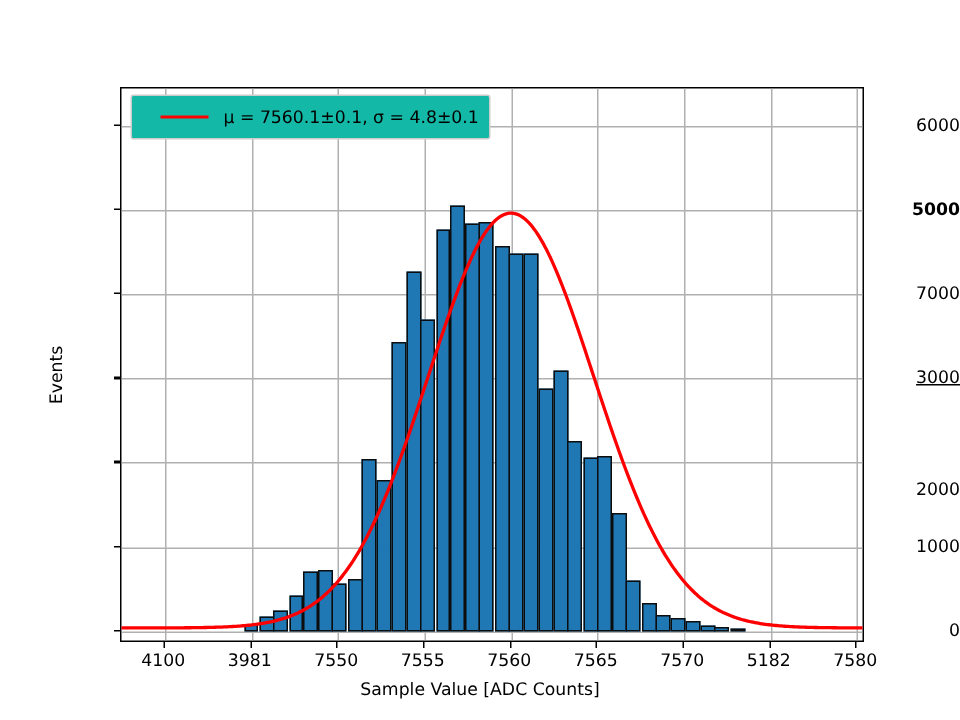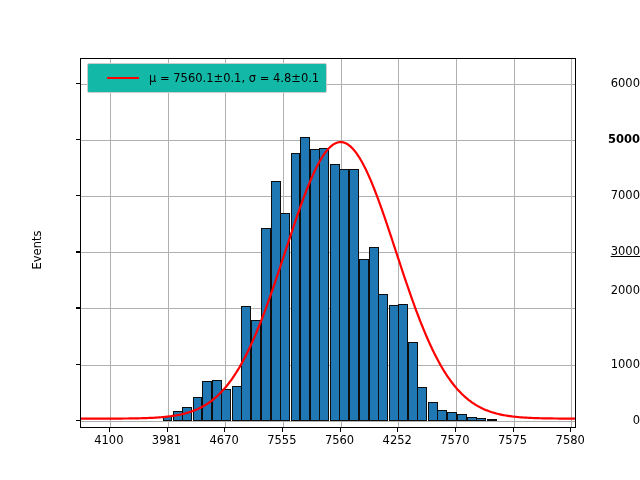--- a/index.html
+++ b/index.html
@@ -171,20 +171,21 @@
     white-space: nowrap;
   }
 </style>
 </head>
 <body>
 
 <div id="figure">
 
 
   <div id="ylabel">Events</div>
+  <div id="xlabel">Sample Value [ADC Counts]</div>
 
   <div id="y-axis"></div>
   <div id="x-axis"></div>
 
   <div id="plot-area">
     <div id="plot-inner">
       <div id="gridlines">
           <div class="gridline-h" style="top: 361.59px;"></div>
           <div class="gridline-h" style="top: 305.53px;"></div>
           <div class="gridline-h" style="top: 249.47px;"></div>
@@ -250,41 +251,41 @@
         <span class="legend-key-line"></span>
       </span>
       <span class="legend-text">μ = 7560.1±0.1, σ = 4.8±0.1</span>
     </div>
   </div>
 
 <div class="ytick-label" style="top: 419.591px;">0</div>
     <div class="ytick-mark" style="top: 419.591px;"></div>
     <div class="ytick-label" style="top: 363.53px;">1000</div>
     <div class="ytick-mark" style="top: 363.53px;"></div>
-    <div class="ytick-label" style="top: 290px;">2000</div>
+    <div class="ytick-label" style="top: 326px;">2000</div>
     <div class="ytick-mark" style="top: 307.47px;"></div>
     <div class="ytick-label" style="top: 251.409px; text-decoration: underline;">3000</div>
     <div class="ytick-mark" style="top: 251.409px;"></div>
     <div class="ytick-label" style="top: 195.348px;">7000</div>
     <div class="ytick-mark" style="top: 195.348px;"></div>
     <div class="ytick-label" style="top: 139.288px; font-weight: bold;">5000</div>
     <div class="ytick-mark" style="top: 139.288px;"></div>
     <div class="ytick-label" style="top: 83.2273px;">6000</div>
     <div class="ytick-mark" style="top: 83.2273px;"></div>
     <div class="xtick-label" style="left: 108.837px;">4100</div>
     <div class="xtick-mark" style="left: 108.837px;"></div>
     <div class="xtick-label" style="left: 166.512px;">3981</div>
     <div class="xtick-mark" style="left: 166.512px;"></div>
-    <div class="xtick-label" style="left: 224.186px;">4670</div>
+    <div class="xtick-label" style="left: 224.186px;">7550</div>
     <div class="xtick-mark" style="left: 224.186px;"></div>
     <div class="xtick-label" style="left: 281.86px;">7555</div>
     <div class="xtick-mark" style="left: 281.86px;"></div>
     <div class="xtick-label" style="left: 339.535px;">7560</div>
     <div class="xtick-mark" style="left: 339.535px;"></div>
-    <div class="xtick-label" style="left: 397.209px;">4252</div>
+    <div class="xtick-label" style="left: 397.209px;">7565</div>
     <div class="xtick-mark" style="left: 397.209px;"></div>
     <div class="xtick-label" style="left: 454.884px;">7570</div>
     <div class="xtick-mark" style="left: 454.884px;"></div>
-    <div class="xtick-label" style="left: 512.558px;">7575</div>
+    <div class="xtick-label" style="left: 512.558px;">5182</div>
     <div class="xtick-mark" style="left: 512.558px;"></div>
     <div class="xtick-label" style="left: 570.233px;">7580</div>
     <div class="xtick-mark" style="left: 570.233px;"></div>
   </div>
 
 </body></html>

